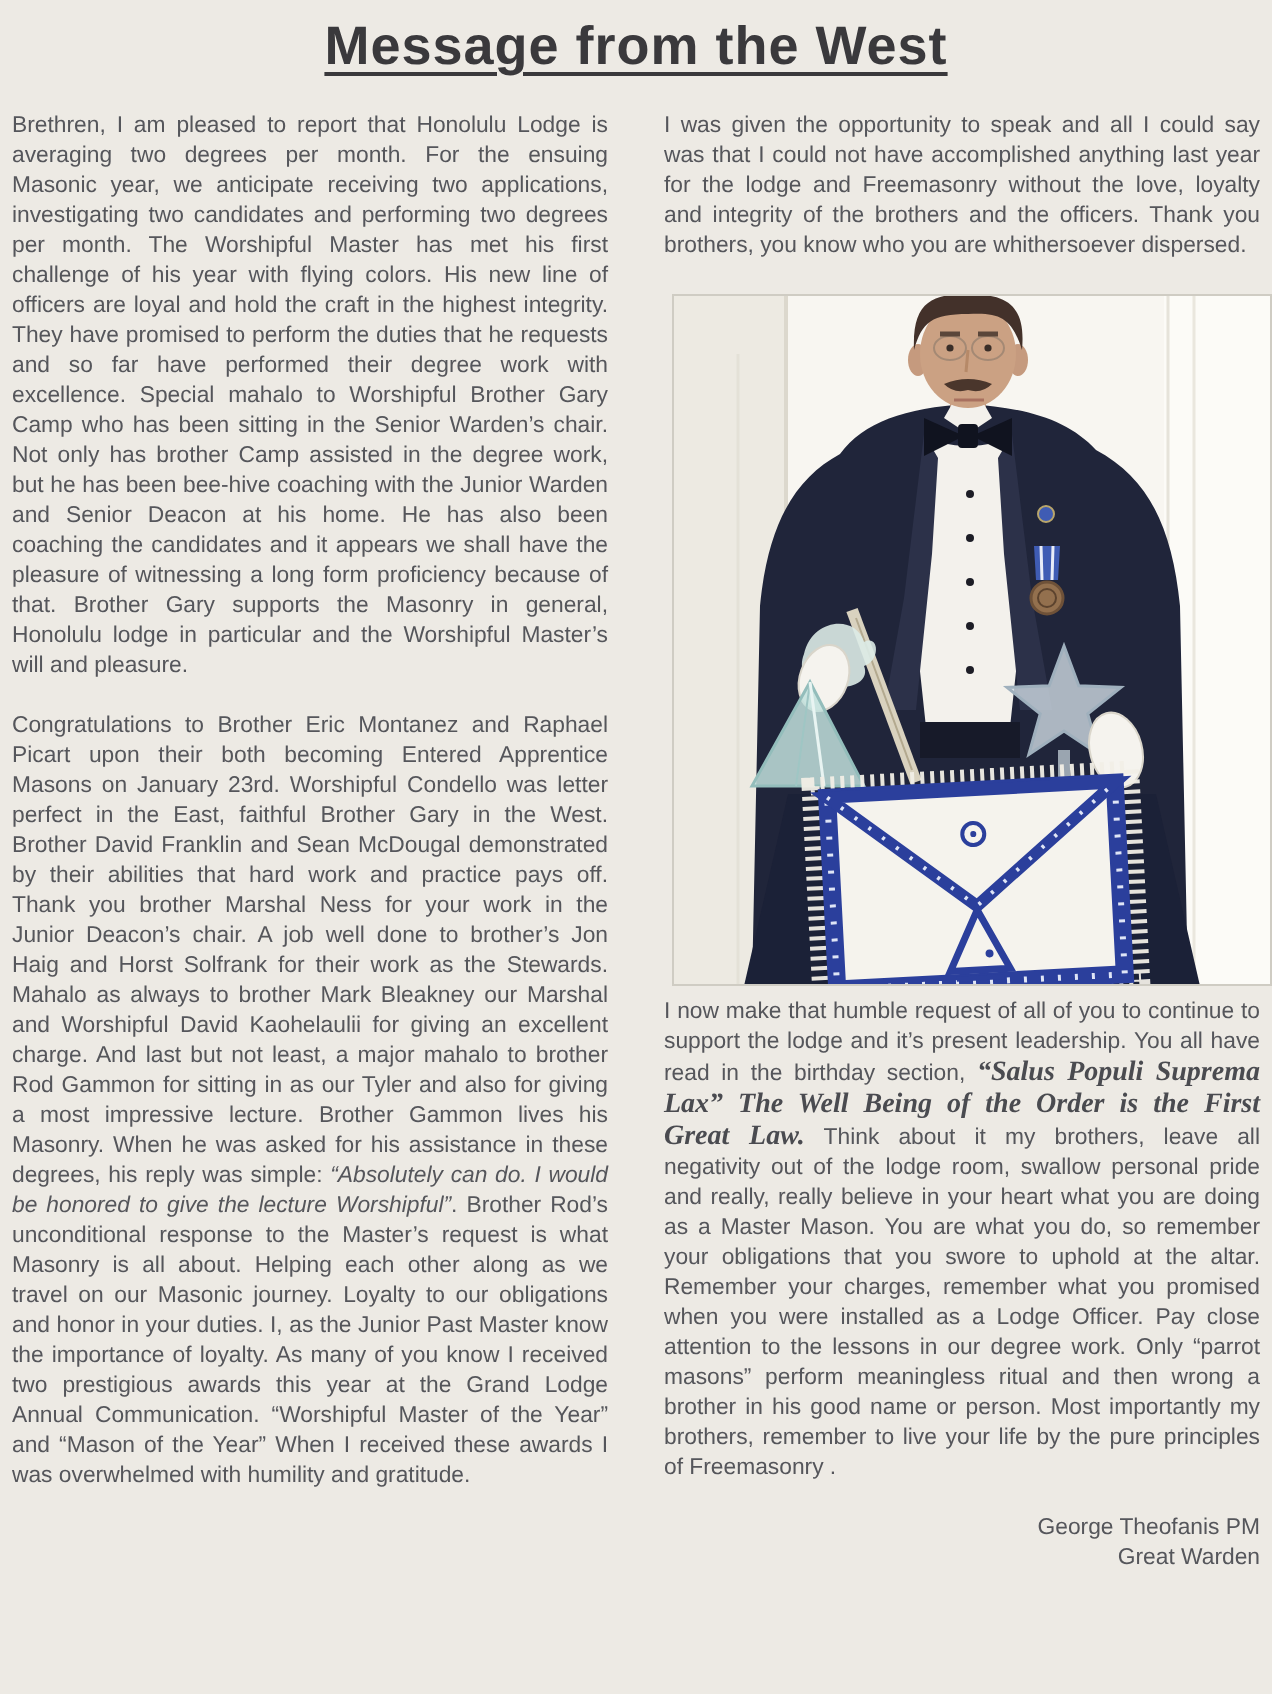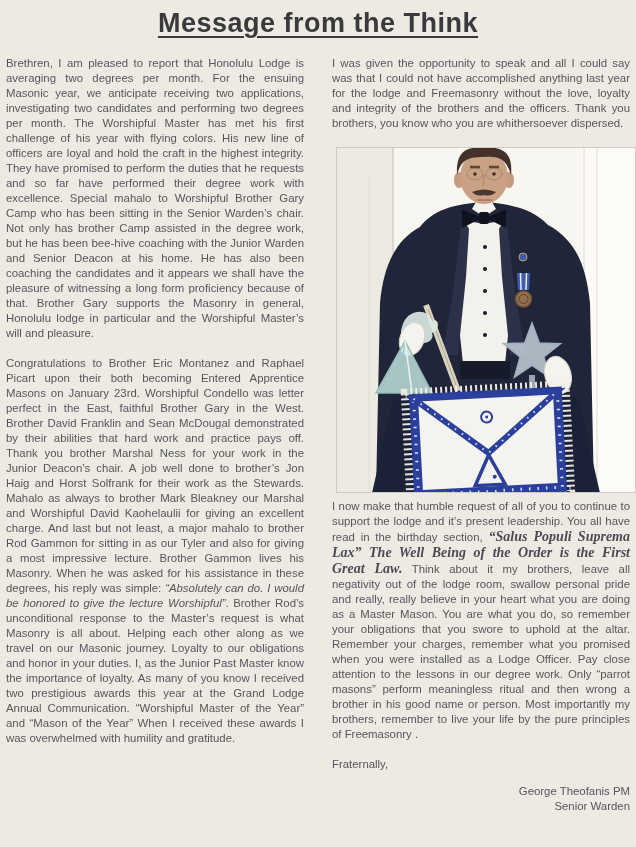--- a/index.html
+++ b/index.html
@@ -26,21 +26,21 @@
   figure{margin:0 0 6px 4px;line-height:0;}
   .p-tight{margin-bottom:16px;}
   .closing{margin:4px 0 12px 0;}
   .signature{font-size:11.4px;line-height:15px;text-align:right;}
 </style>
 </head>
 <body>
 
 <div class="page">
 
-  <h1>Message from the Think</h1>
+  <h1>Message from the West</h1>
 
   <div class="columns">
 
     <div class="col">
       <p>Brethren, I am pleased to report that Honolulu Lodge is averaging two degrees per month.  For the ensuing Masonic year, we anticipate receiving two applications, investigating two candidates and performing two degrees per month.   The Worshipful Master has met his first challenge of his year with flying colors.  His new line of officers are loyal and hold the craft in the highest integrity.  They have promised to perform the duties that he requests and so far have performed their degree work with excellence.   Special mahalo to Worshipful Brother Gary Camp who has been sitting in the Senior Warden’s chair.  Not only has brother Camp assisted in the degree work, but he has been bee-hive coaching with the Junior Warden and Senior Deacon at his home.  He has also been coaching the candidates and it appears we shall have the pleasure of witnessing a long form proficiency because of that.  Brother Gary supports the Masonry in general, Honolulu lodge in particular and the Worshipful Master’s will and pleasure.</p>
       <p><span>Congratulations to Brother Eric Montanez and Raphael Picart upon their both becoming Entered Apprentice Masons on January 23rd.  Worshipful Condello was letter perfect in the East, faithful Brother Gary in the West.  Brother David Franklin and Sean McDougal demonstrated by their abilities  that hard work and practice pays off.  Thank you brother Marshal Ness for your work in the Junior Deacon’s chair.  A job well done to brother’s Jon Haig and Horst Solfrank for their work as the Stewards.  Mahalo as always to brother Mark Bleakney our Marshal and Worshipful David Kaohelaulii for giving an excellent charge.  And last but not least, a major mahalo to brother Rod Gammon for sitting in as our Tyler and also for giving a most impressive lecture.  Brother Gammon lives his Masonry.  When he was asked for his assistance in these degrees, his reply was simple: </span><span class="quote-italic">“Absolutely can do. I would be honored to give the lecture Worshipful”</span><span>.  Brother Rod’s unconditional response to the Master’s request is what Masonry is all about.  Helping each other along as we travel on our Masonic journey.   Loyalty to our obligations and honor in your duties.  I, as the Junior Past Master know the importance of loyalty.  As many of you know I received two prestigious awards this year at the Grand Lodge Annual Communication.  “Worshipful Master of the Year” and “Mason of the Year”  When I received these awards I was overwhelmed with humility and gratitude.</span></p>
     </div>
 
     <div class="col">
       <p class="p-tight">I was given the opportunity to speak and all I could say was that I could not have accomplished anything last year for the lodge and Freemasonry without the love, loyalty and integrity of the brothers and the officers.  Thank you brothers, you know who you are whithersoever dispersed.</p>
@@ -139,22 +139,21 @@
               <line x1="-12" y1="46" x2="12" y2="46" stroke="#2b3f9c" stroke-width="2.5"></line>
             </g>
           </g>
 
           <rect x="0.5" y="0.5" width="299" height="345" fill="none" stroke="#cfccc3"></rect>
         </svg>
       </figure>
 
       <p><span>I now make that humble request of all of you to continue to support the lodge and it’s present leadership.   You all have read in the birthday section, </span><span class="motto">“Salus Populi Suprema Lax”  The Well Being of the Order is the First Great Law.</span><span>  Think about it my brothers, leave all negativity out of the lodge room, swallow personal pride and really, really believe in your heart what you are doing as a Master Mason.  You are what you do, so remember your obligations that you swore to uphold at the altar.   Remember your charges, remember what you promised when you were installed as a Lodge Officer.  Pay close attention to the lessons in our degree work.   Only “parrot masons” perform meaningless ritual and then wrong a brother in his good name or person.   Most importantly my brothers, remember to live your life by the pure principles of Freemasonry .</span></p>
 
-      <p class="closing">Fraternally,</p>
 
       <div class="signature">
         <span>George Theofanis PM</span><br>
-        <span>Senior Warden</span>
+        <span>Great Warden</span>
       </div>
     </div>
 
   </div>
 </div>
 
 </body></html>

